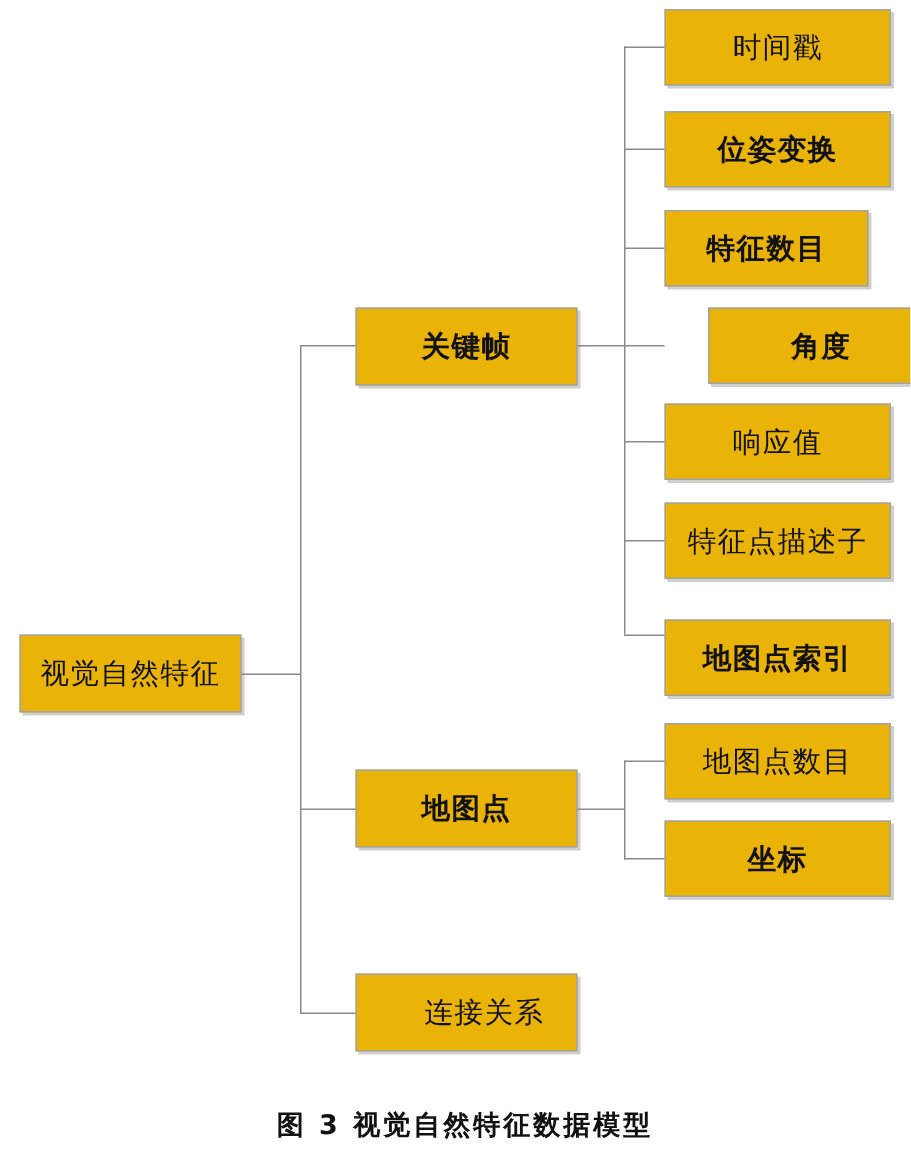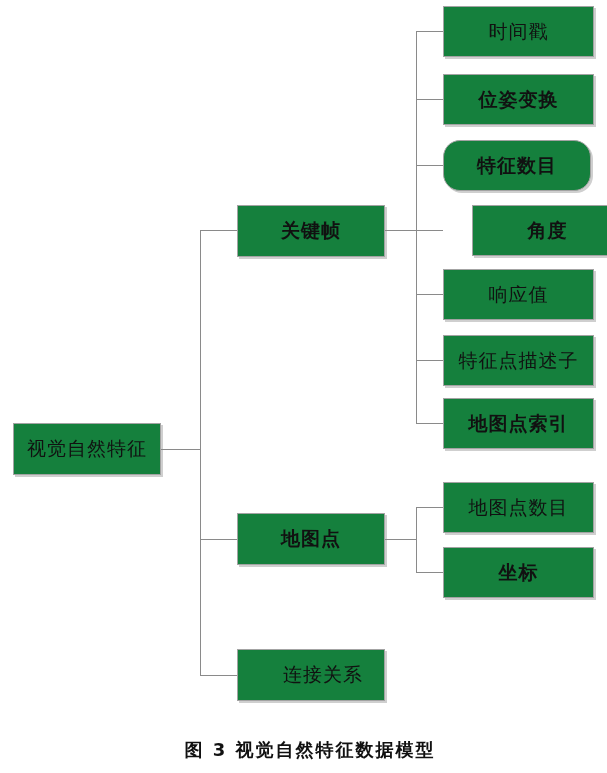--- a/index.html
+++ b/index.html
@@ -9,21 +9,21 @@
     background:#ffffff;
     font-family:"DejaVu Sans",sans-serif;
     color:#111111;
     overflow:hidden;
   }
   .box{
     position:absolute;
     box-sizing:border-box;
     border:1px solid #a3a3a3;
     box-shadow:2px 2px 0 #cfcfcf;
-    background:#15803d;
+    background:#eab308;
     display:flex;align-items:center;justify-content:center;
     font-size:19px;
     letter-spacing:1px;
     white-space:nowrap;
   }
   .bold{font-weight:bold;text-align:right;}
   .hl{position:absolute;height:1px;background:#8a8a8a;}
   .vl{position:absolute;width:1px;background:#8a8a8a;}
   .caption{
     position:absolute;
@@ -40,25 +40,25 @@
 <div id="stage">
 
   <div class="box" style="left:13px;top:423px;width:148px;height:52px;">视觉自然特征</div>
 
   <div class="box bold" style="left:237px;top:205px;width:148px;height:52px;">关键帧</div>
   <div class="box bold" style="left:237px;top:513px;width:148px;height:52px;">地图点</div>
   <div class="box" style="left:237px;top:649px;width:148px;height:52px;padding-left:24px;">连接关系</div>
 
   <div class="box" style="left:443px;top:6px;width:151px;height:51px;">时间戳</div>
   <div class="box bold" style="left:443px;top:74px;width:151px;height:51px;">位姿变换</div>
-  <div class="box bold" style="left:443px;top:140px;width:148px;height:51px;border-radius:17px;">特征数目</div>
+  <div class="box bold" style="left:443px;top:140px;width:136px;height:51px;">特征数目</div>
   <div class="box bold" style="left:443px;top:205px;width:151px;height:51px;margin-left:29px;">角度</div>
   <div class="box" style="left:443px;top:269px;width:151px;height:51px;">响应值</div>
   <div class="box" style="left:443px;top:335px;width:151px;height:51px;">特征点描述子</div>
-  <div class="box bold" style="left:443px;top:398px;width:151px;height:51px;">地图点索引</div>
+  <div class="box bold" style="left:443px;top:413px;width:151px;height:51px;">地图点索引</div>
 
   <div class="box" style="left:443px;top:482px;width:151px;height:51px;">地图点数目</div>
   <div class="box bold" style="left:443px;top:547px;width:151px;height:51px;">坐标</div>
 
   <div class="hl" style="left:161px;top:449px;width:39px;"></div>
   <div class="vl" style="left:200px;top:230px;height:446px;"></div>
   <div class="hl" style="left:200px;top:230px;width:37px;"></div>
   <div class="hl" style="left:200px;top:539px;width:37px;"></div>
   <div class="hl" style="left:200px;top:675px;width:37px;"></div>
 

